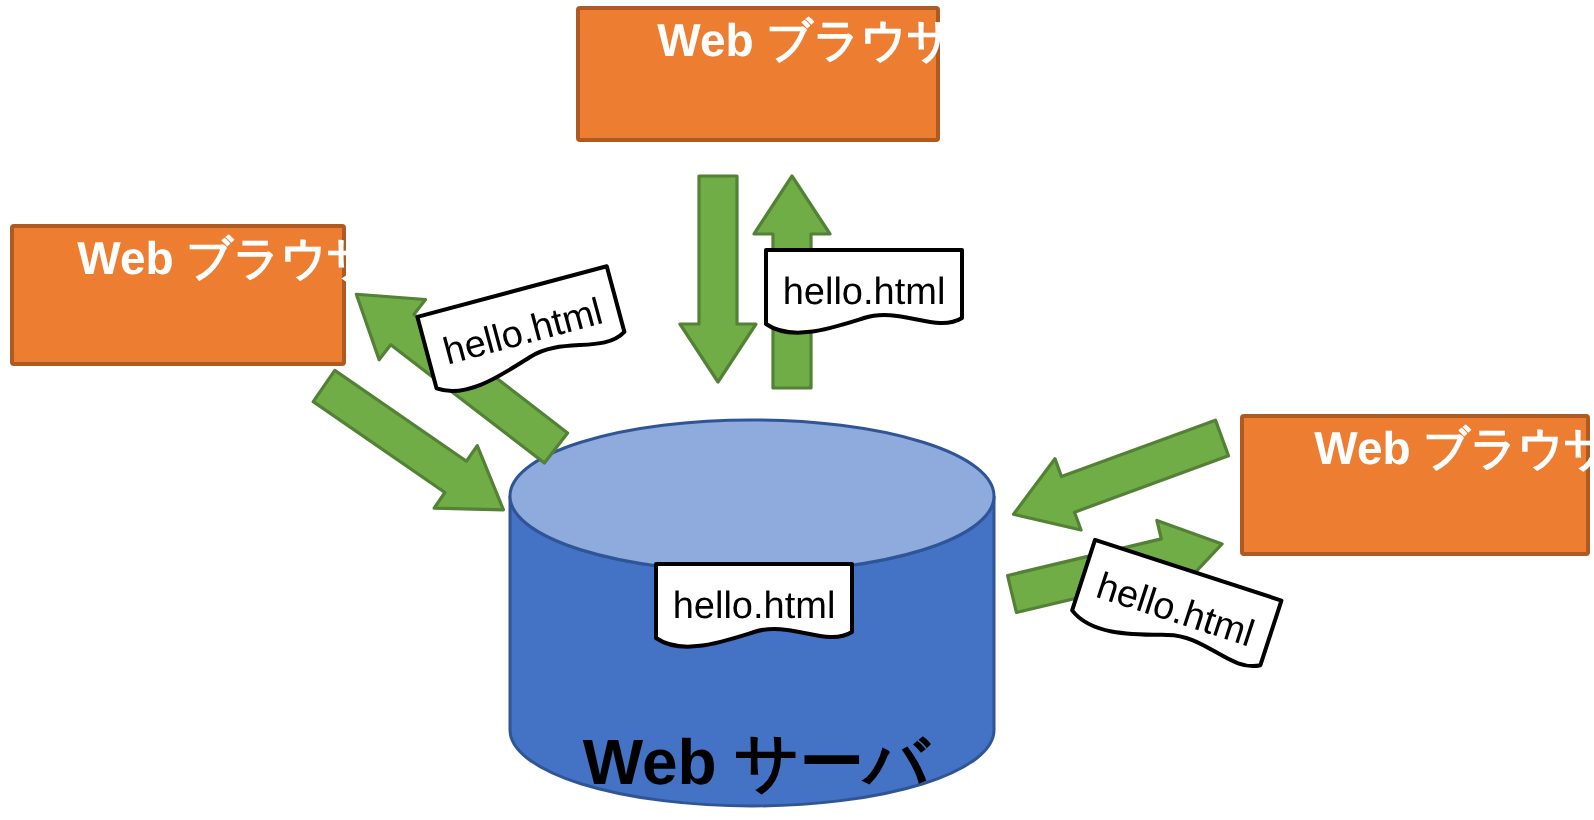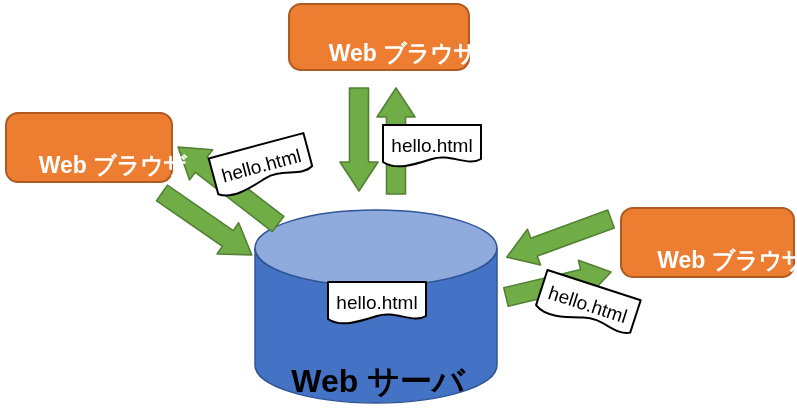--- a/index.html
+++ b/index.html
@@ -52,24 +52,24 @@
   .doc-label{
     fill:var(--document-text,#000000);
     font-family:"Liberation Sans","DejaVu Sans",sans-serif;
     font-size:19px;
     text-anchor:middle;
   }
 
   
   .browser-box{
     position:absolute;
-    display:flex;align-items:flex-end;justify-content:center;
+    display:flex;align-items:flex-start;justify-content:center;
     background:var(--browser-fill,#ED7D31);
     border:2.5px solid var(--browser-border,#AE5A21);
-    border-radius:13px;
+    border-radius:2px;
     box-sizing:border-box;
     padding-left:48px;
   }
   .browser-box .label{
     color:var(--browser-text,#FFFFFF);
     font-size:23px;
     font-weight:bold;
     white-space:nowrap;
   }
   .browser-top{left:288px;top:3px;width:182px;height:68px;}

